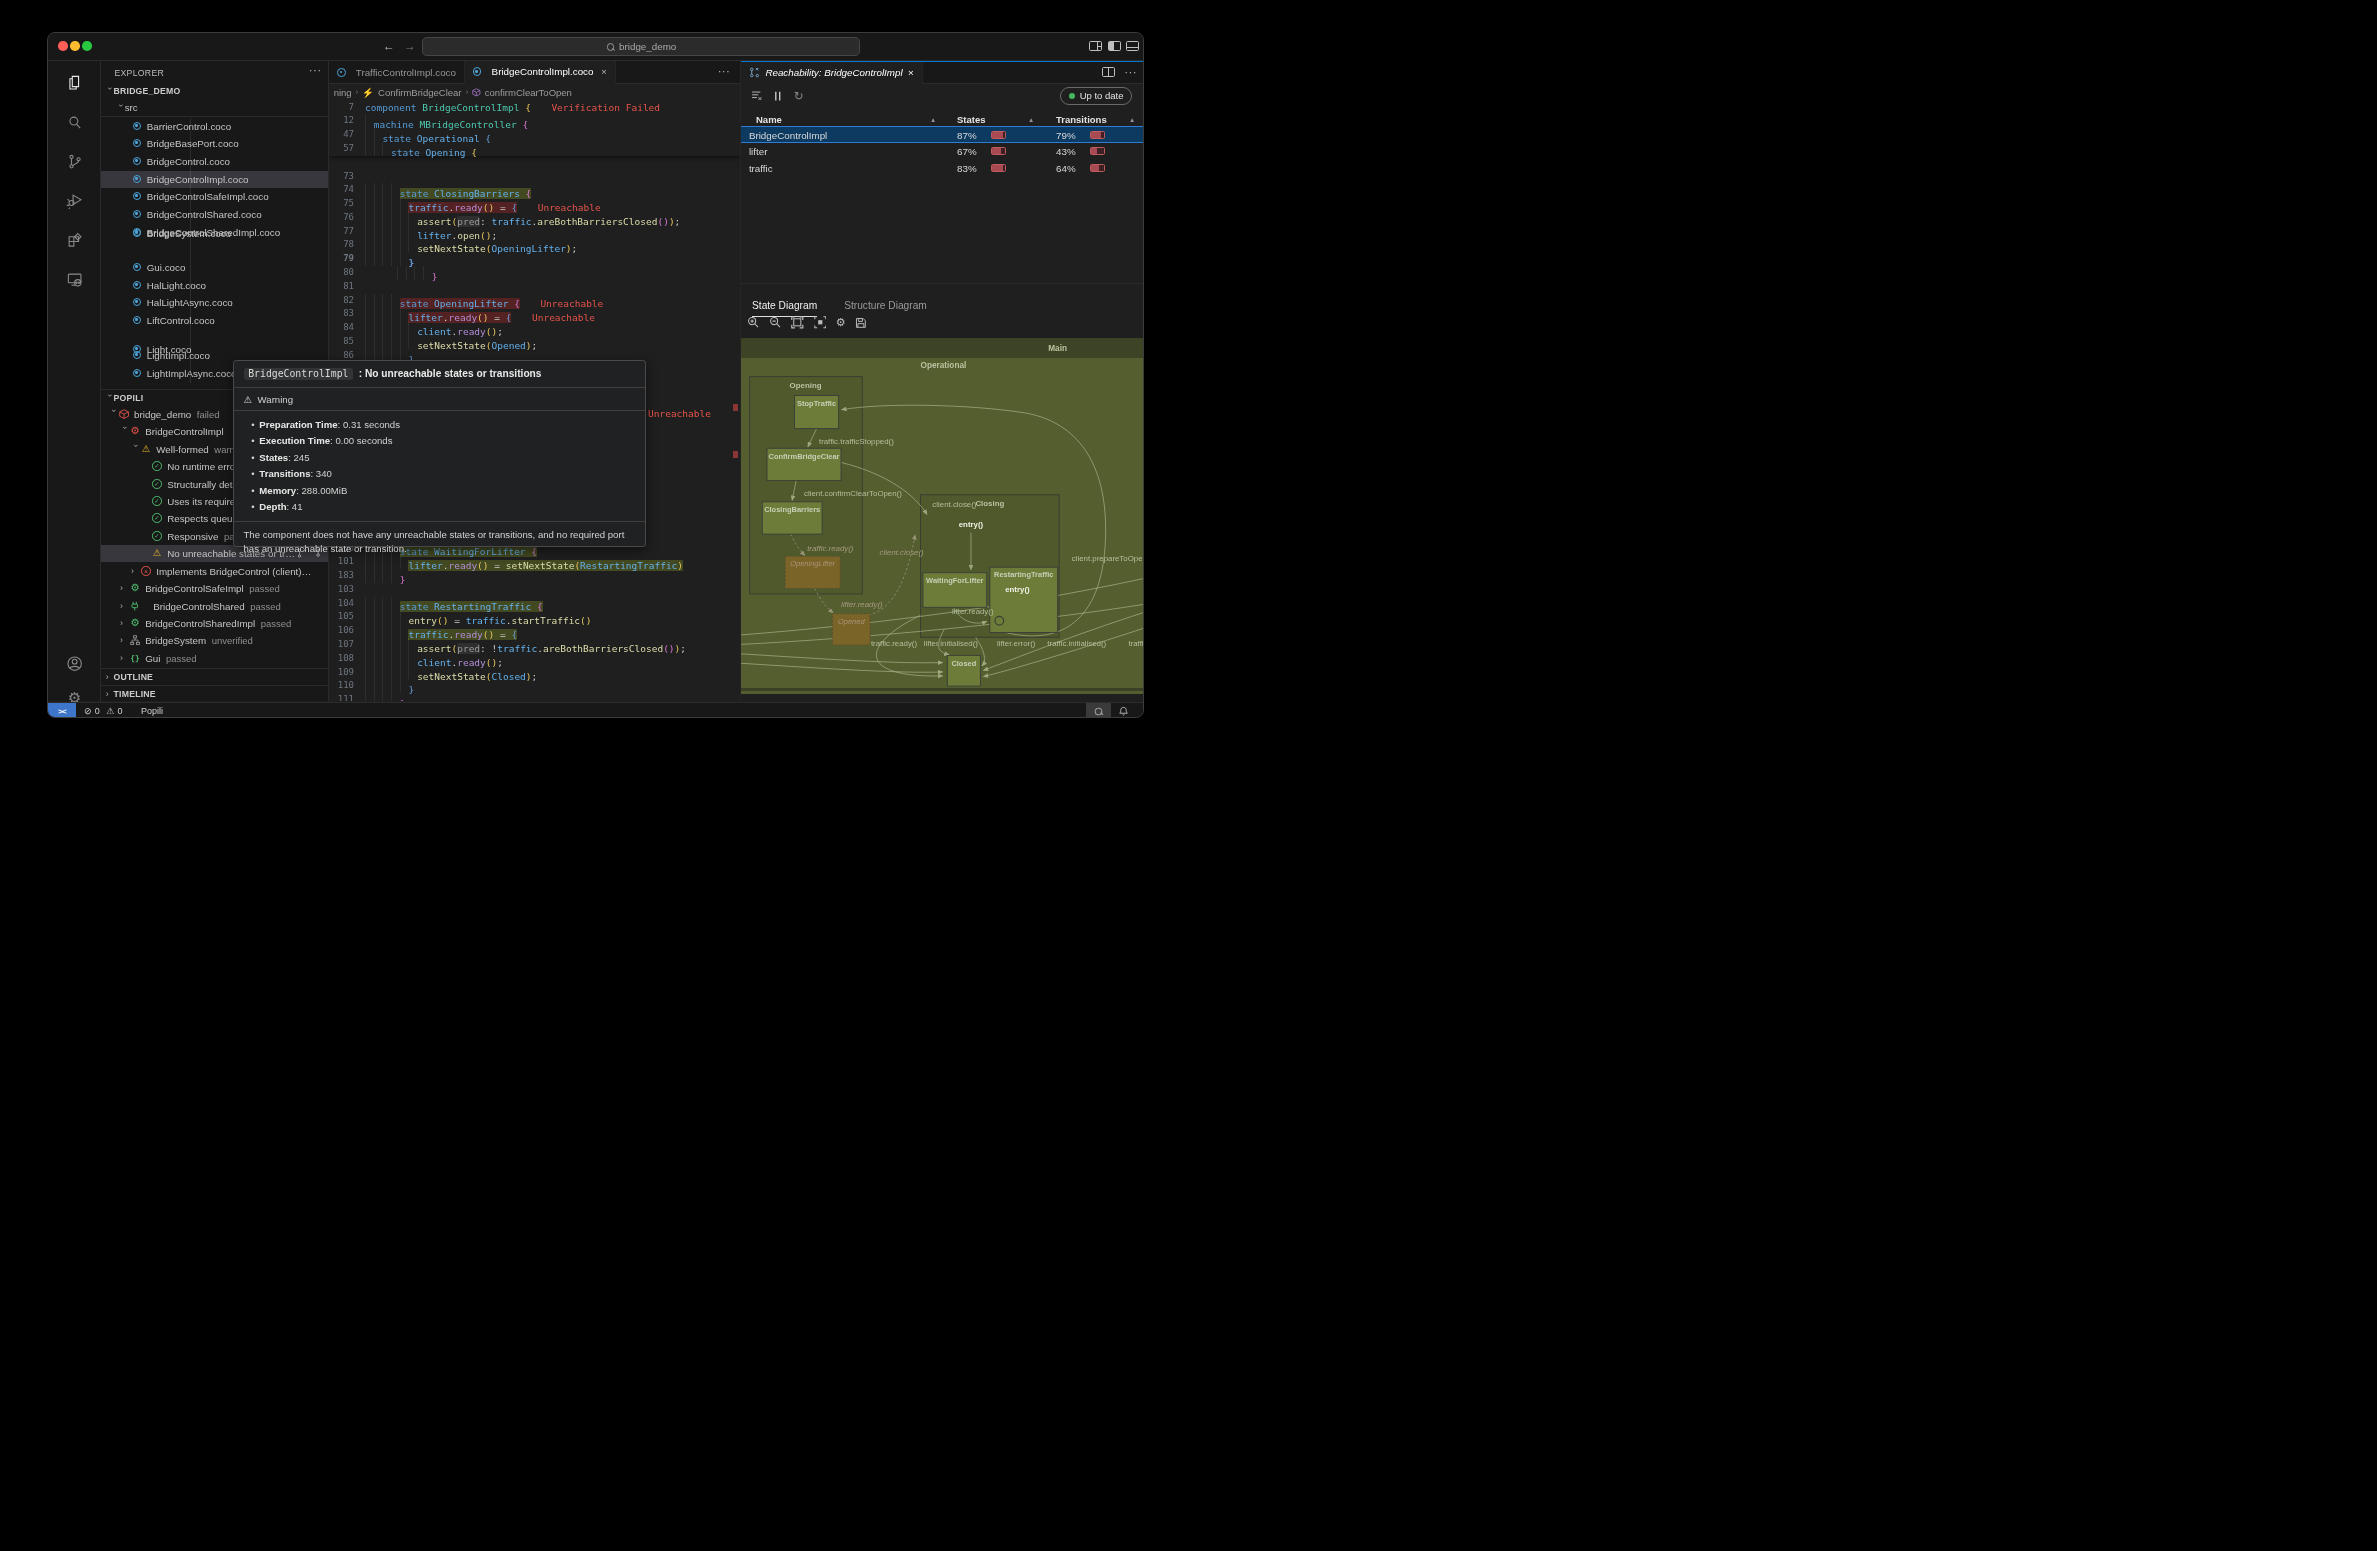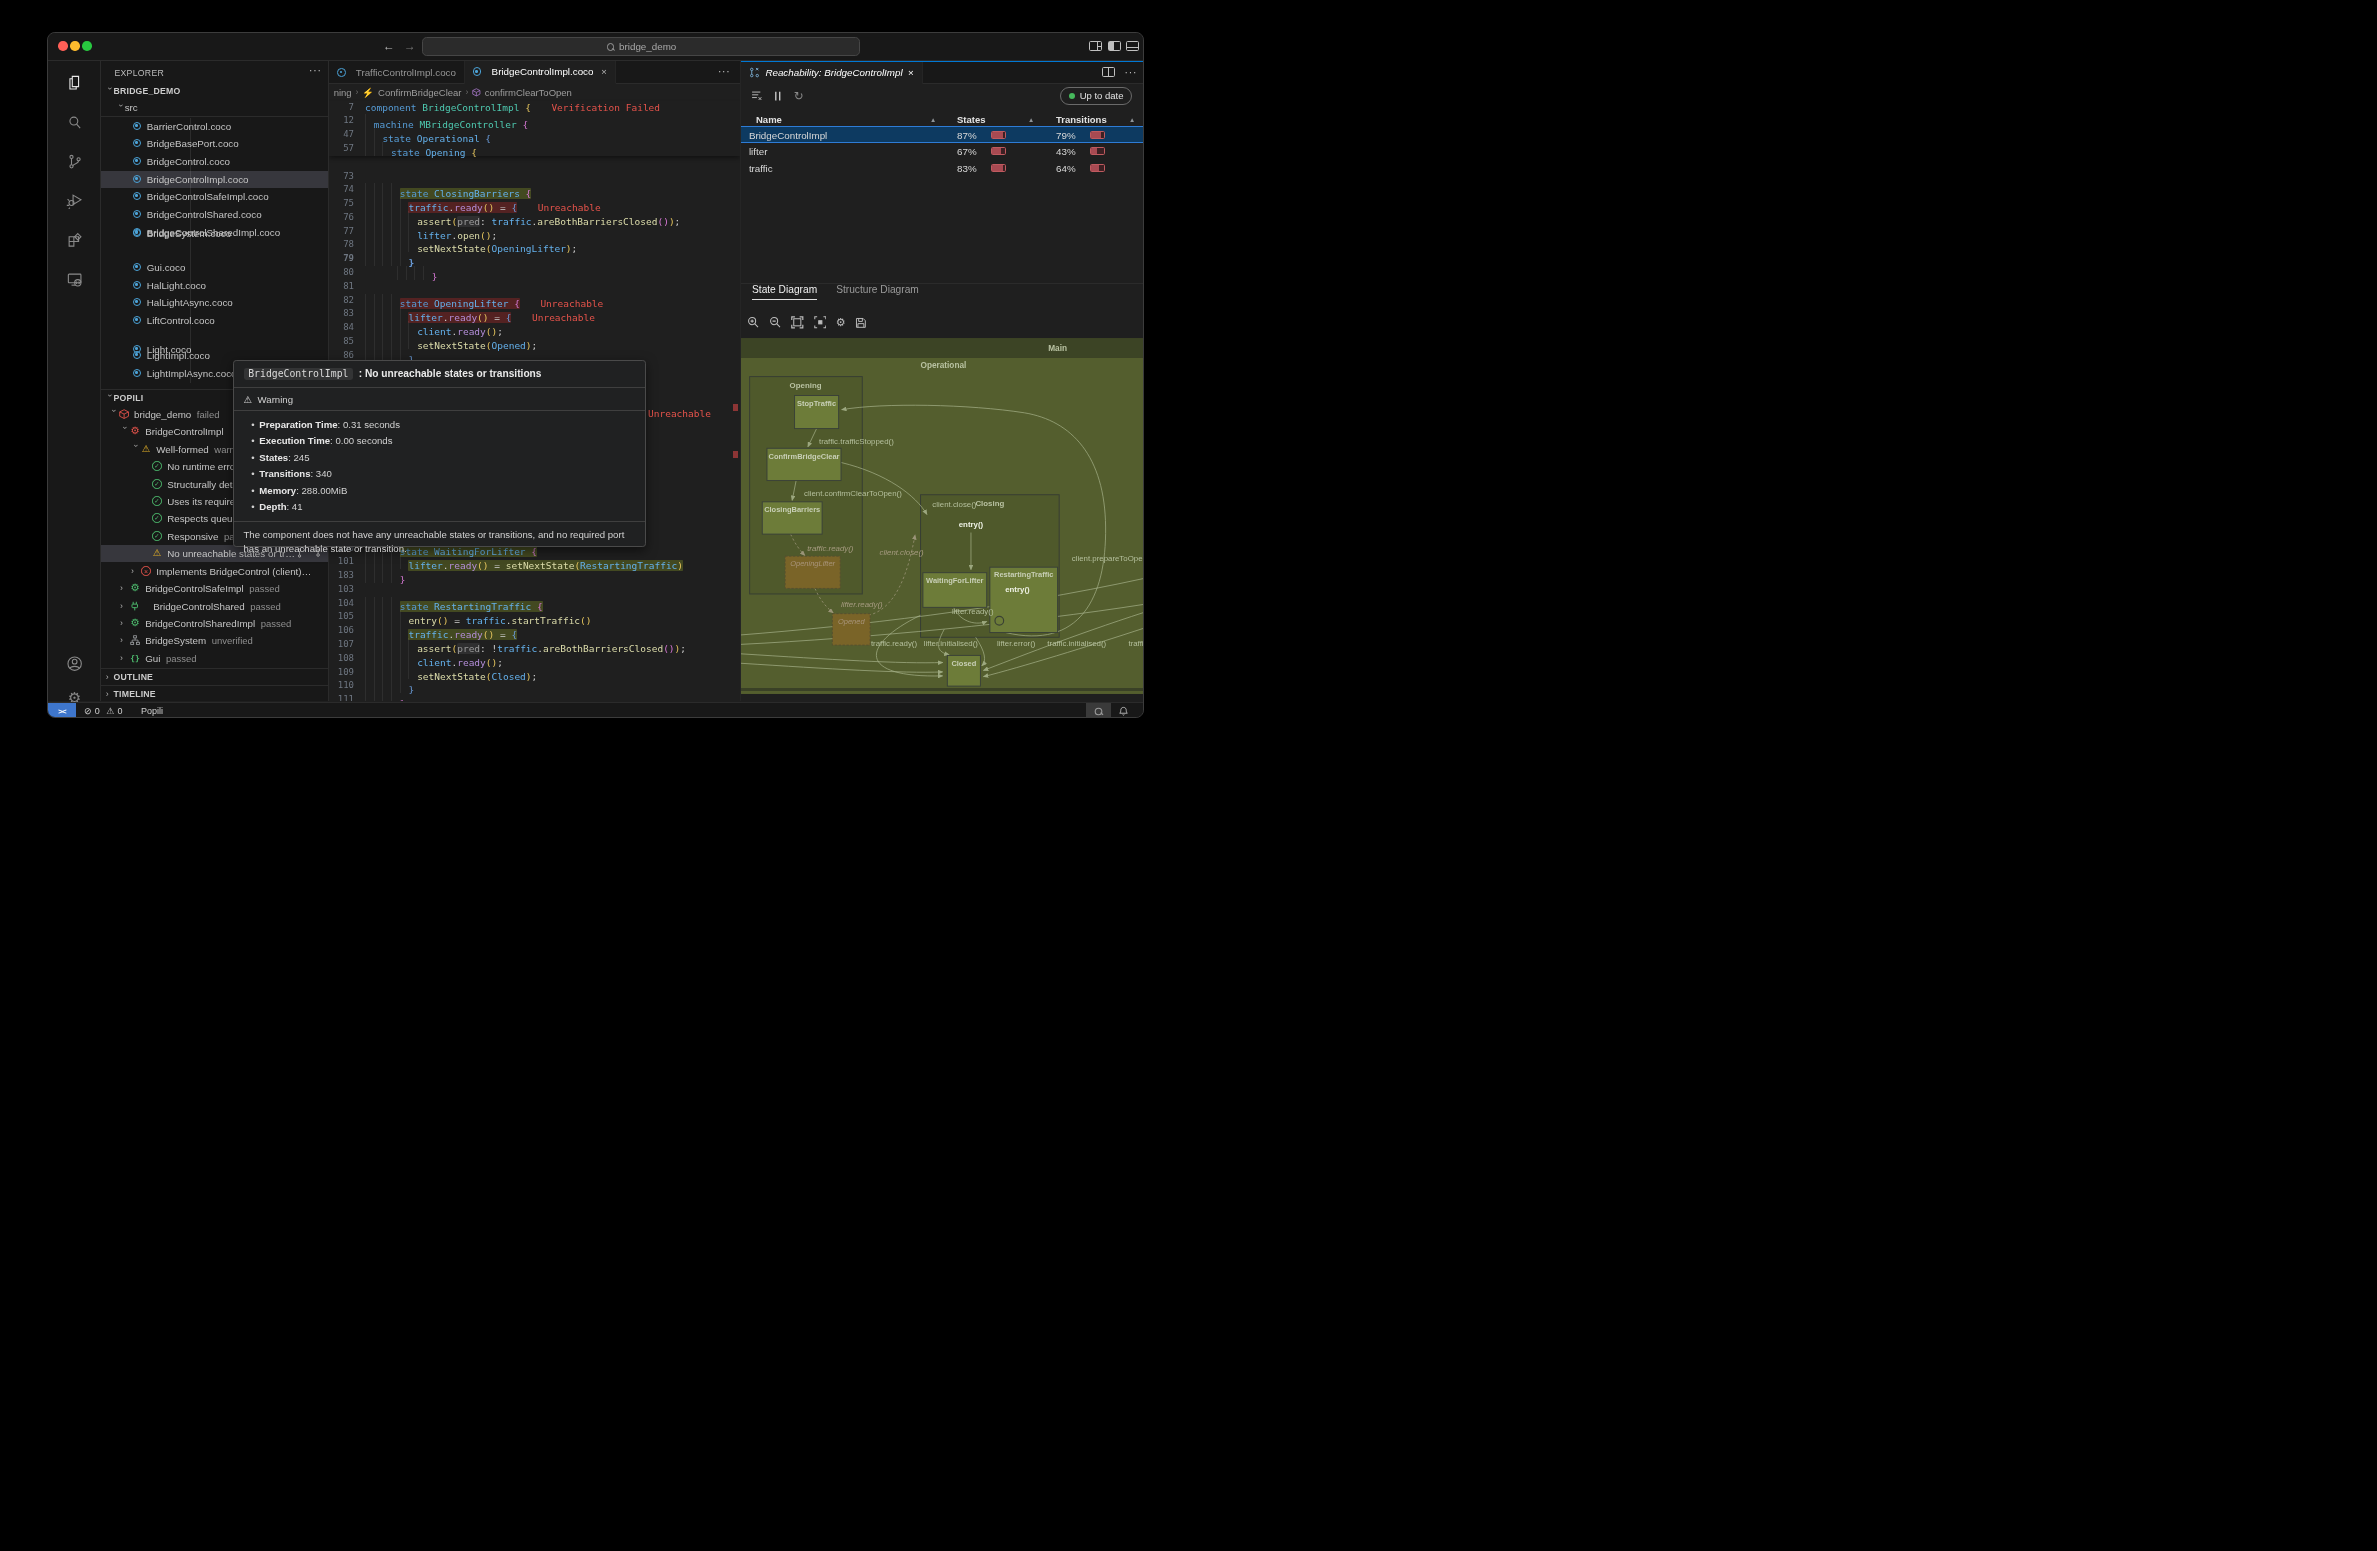--- a/index.html
+++ b/index.html
@@ -75,21 +75,21 @@
   .rtools{position:absolute;top:23.6px;left:0;width:404px;height:23.6px;display:flex;align-items:center;gap:11px;padding-left:9.5px}
   .pill{position:absolute;right:12.6px;top:3.2px;height:17.3px;border:0.8px solid #6a6a6a;border-radius:9.5px;display:flex;align-items:center;gap:4.7px;padding:0 7.9px;font-size:9.5px;color:#e2e2e2}
   .pill .dot{width:6.3px;height:6.3px;border-radius:50%;background:#46b95c}
   .thead{position:absolute;left:0;top:50px;width:404px;height:14px;font-size:9.5px;font-weight:bold;color:#e4e4e4}
   .thead .tri,.trow .tri{color:#8f9498;font-size:6.3px}
   .trow{position:absolute;left:0;width:404px;height:17.3px;font-size:9.8px;color:#d8d8d8}
   .trow.sel{background:#0d3a61;border-top:0.8px solid #2e7cd6;border-bottom:0.8px solid #2e7cd6}
   .cell{position:absolute;top:0;height:17.3px;display:flex;align-items:center}
   .pbar{width:15px;height:8.7px;border:0.8px solid #bf5a5f;border-radius:1.6px;background:#3c2023;overflow:hidden}
   .pbar .fill{height:100%;background:#a84a52}
-  .vtabs{position:absolute;left:0;top:222px;width:404px;height:28px;border-top:0.8px solid #2b2b2b;display:flex;align-items:flex-start;gap:19px;padding-left:11px;font-size:10.2px;color:#9a9a9a}
+  .vtabs{position:absolute;left:0;top:222px;width:404px;height:28px;border-top:0.8px solid #2b2b2b;display:flex;align-items:flex-end;gap:27px;padding-left:11px;font-size:10.2px;color:#9a9a9a}
   .vtab.on{color:#f0f0f0;border-bottom:1.2px solid #e0e0e0;padding-bottom:4.7px;margin-bottom:-6.3px}
   .dtools{position:absolute;left:6.3px;top:252px;height:20.5px;display:flex;align-items:center;gap:9.5px}
   .dtools svg{stroke:#bdbdbd;fill:none;stroke-width:1.3}
   .diagram{position:absolute;left:0;top:277px;width:404px;height:356px;overflow:hidden}
   .dstrip{position:absolute;left:0;top:627px;width:404px;height:3.9px;background:#3a4126}
   
   .statusbar{left:0;top:669px;width:1097px;height:17.3px;background:#181818;border-top:0.8px solid #2b2b2b;color:#d0d0d0;font-size:9px}
   .remote{position:absolute;left:0;top:0;width:28px;height:17.3px;background:#3e76cc;color:#fff;display:flex;align-items:center;justify-content:center;font-size:7.9px;font-weight:bold;letter-spacing:-0.8px;border-bottom-left-radius:7px}
   .sb-item{position:absolute;top:0;height:17.3px;display:flex;align-items:center;gap:3.2px}
   .sb-box{background:#3a3a3a;width:23.6px;justify-content:center}

